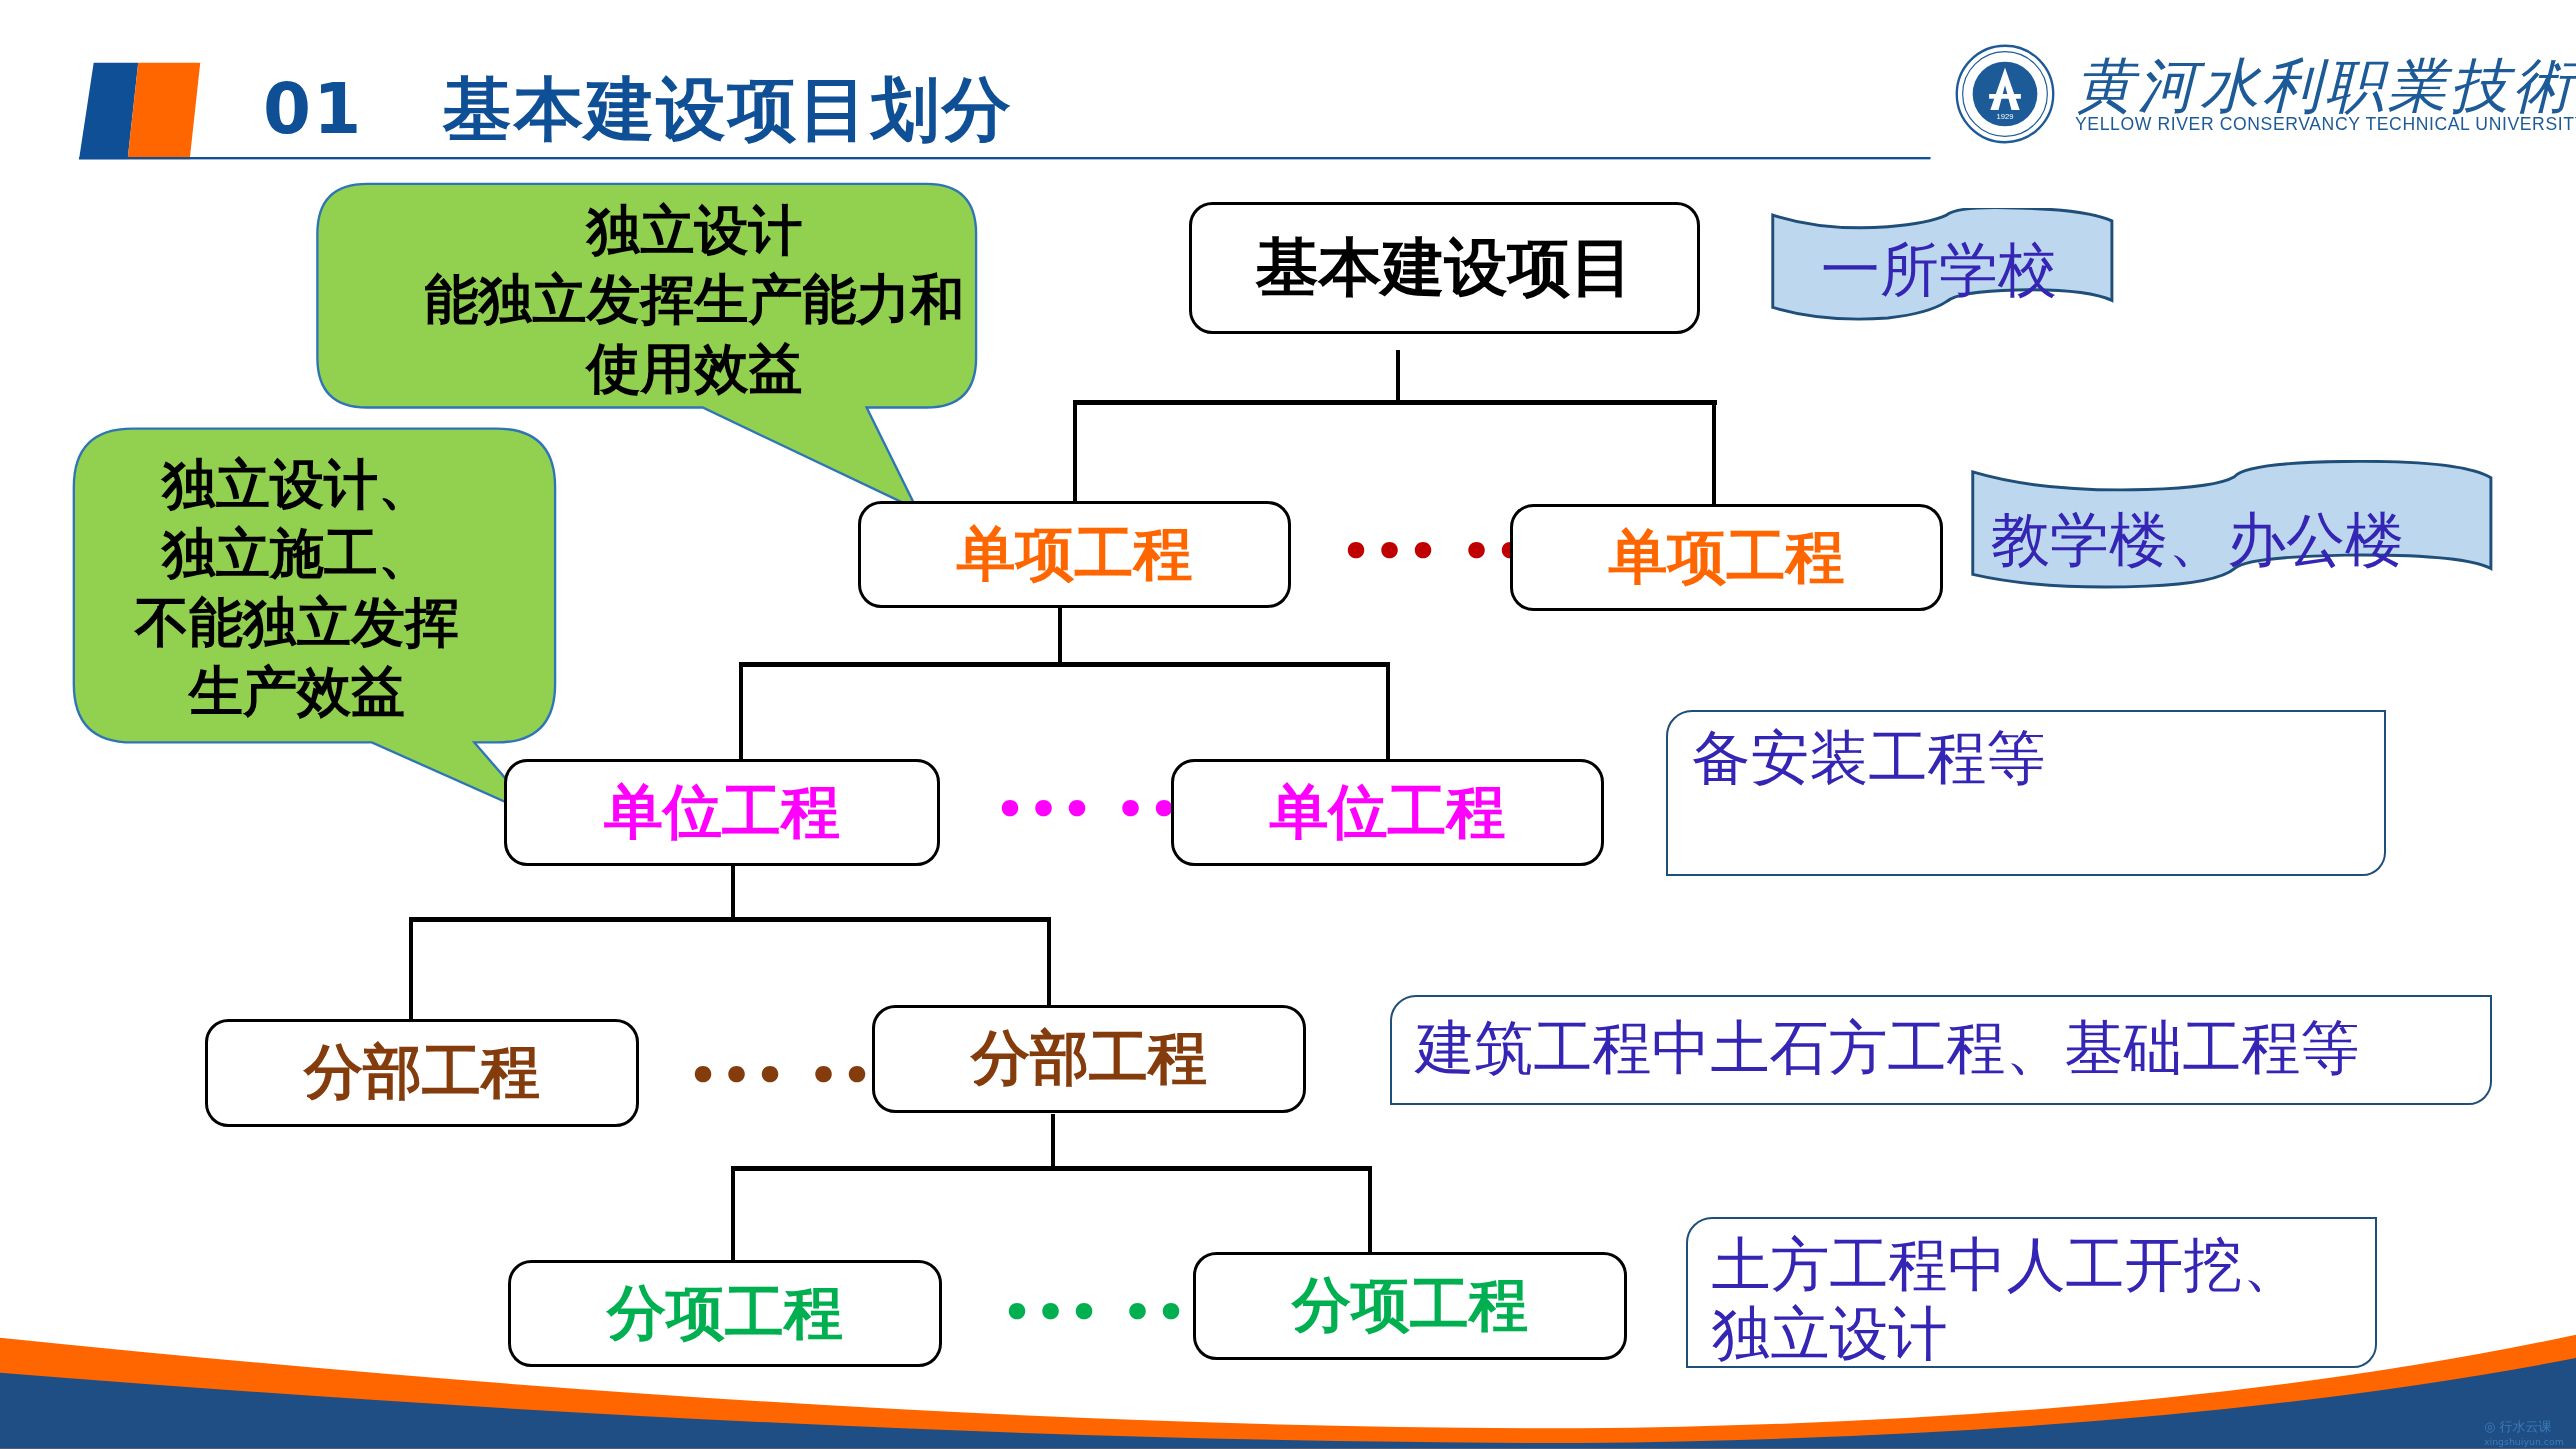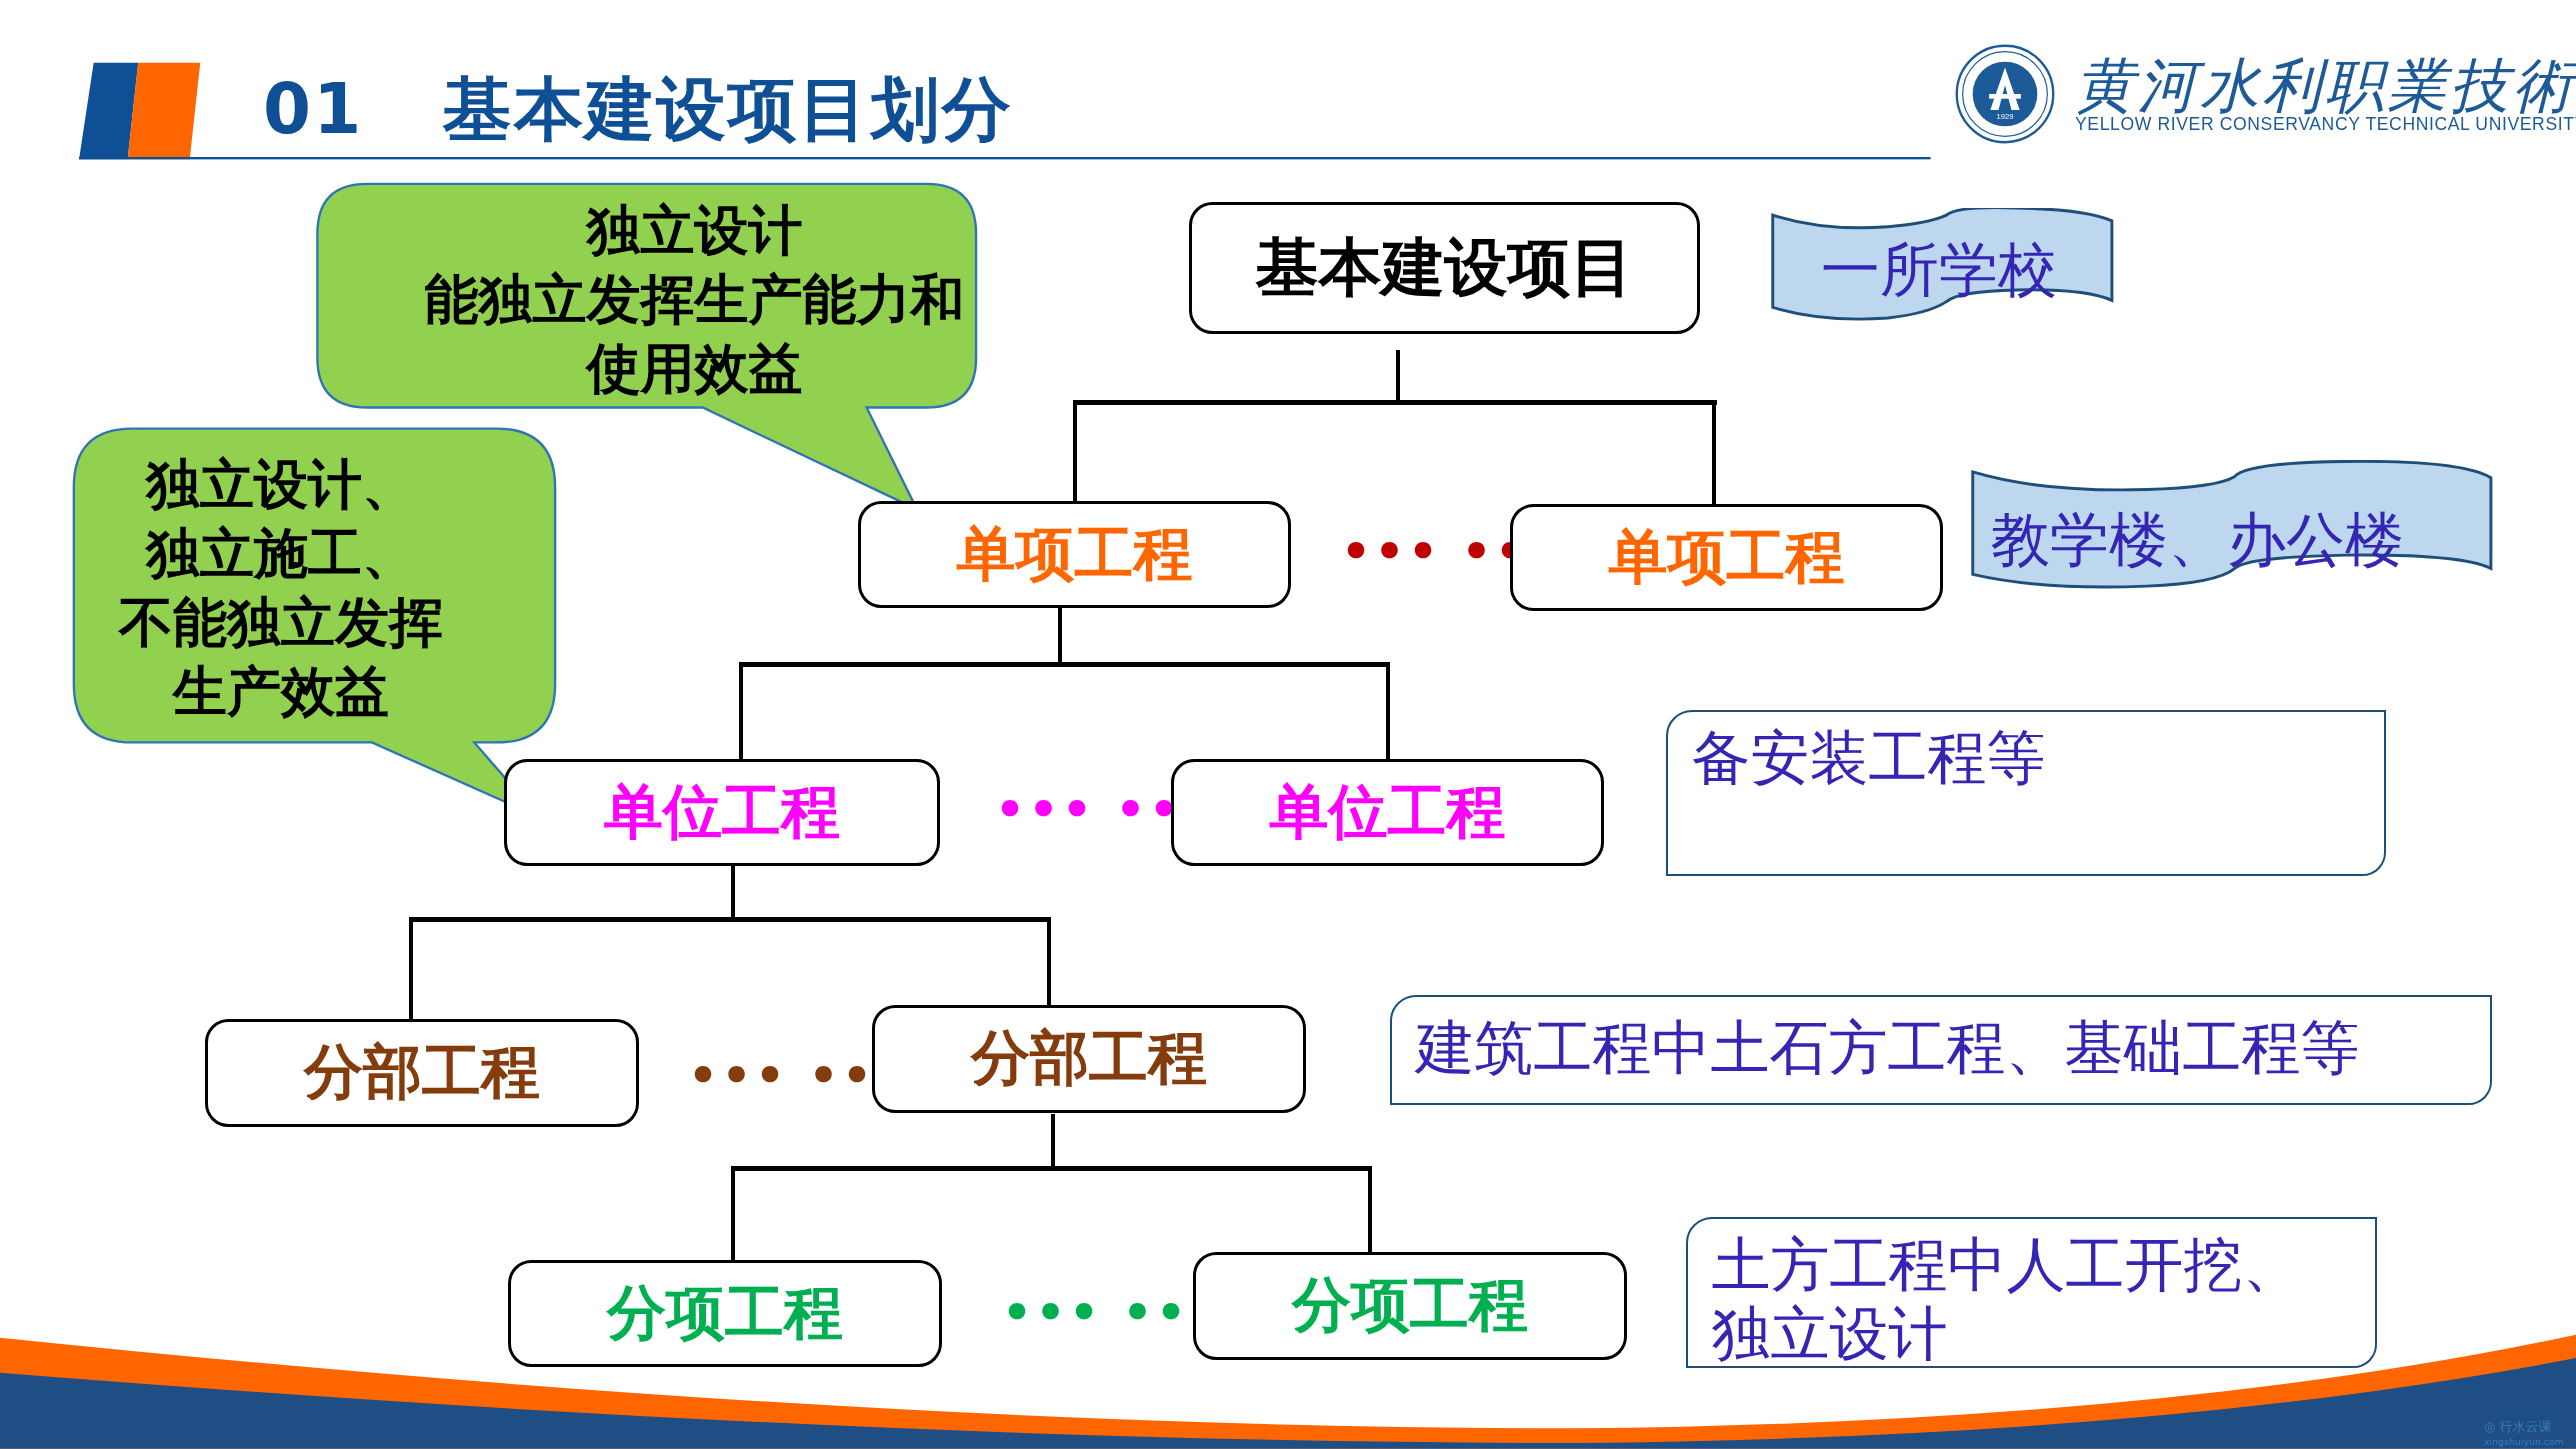--- a/index.html
+++ b/index.html
@@ -53,21 +53,21 @@
 
 <svg class="abs" style="left:0;top:0" width="1054" height="849" viewBox="0 0 1800 1450">
   <path d="M627,314 H1582 Q1667,314 1667,399 V611 Q1667,696 1582,696 H1480 L1566,870 L1200,696 H627 Q542,696 542,611 V399 Q542,314 627,314 Z" fill="#92d050" stroke="#2e75b6" stroke-width="4"></path>
   <path d="M226,732 H848 Q948,732 948,832 V1168 Q948,1268 848,1268 H810 L920,1395 L635,1268 H226 Q126,1268 126,1168 V832 Q126,732 226,732 Z" fill="#92d050" stroke="#2e75b6" stroke-width="4"></path>
 </svg>
 <div class="callout-text" style="left:317px;top:196px;width:659px;padding-left:48px;">
   <div>独立设计</div>
   <div>能独立发挥生产能力和</div>
   <div>使用效益</div>
 </div>
-<div class="callout-text" style="left:74px;top:450px;width:414px;">
+<div class="callout-text" style="left:74px;top:450px;width:414px;padding-left:16px;">
   <div>独立设计、</div>
   <div>独立施工、</div>
   <div>不能独立发挥</div>
   <div>生产效益</div>
 </div>
 
 <div class="line" style="left:1396px;top:350px;width:4.1px;height:54px;"></div>
 <div class="line" style="left:1073px;top:400px;width:644px;height:5.3px;"></div>
 <div class="line" style="left:1073px;top:400px;width:4.1px;height:102px;"></div>
 <div class="line" style="left:1712px;top:400px;width:4.1px;height:105px;"></div>

